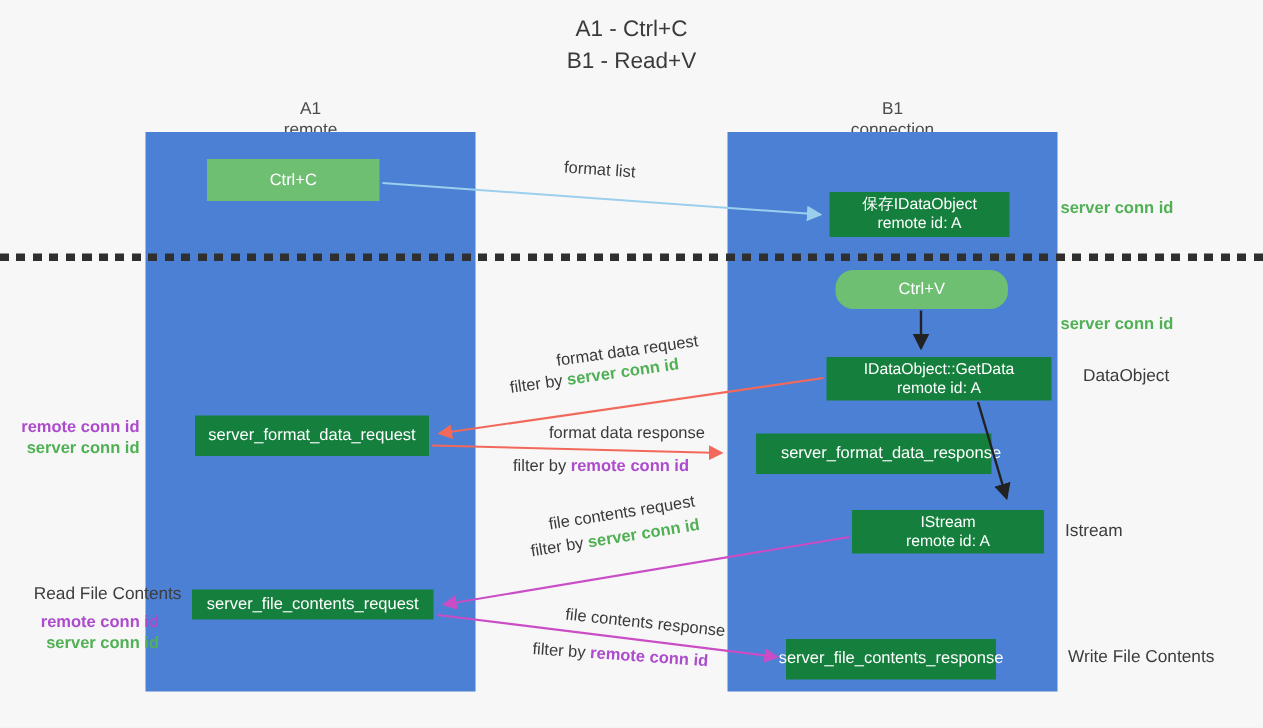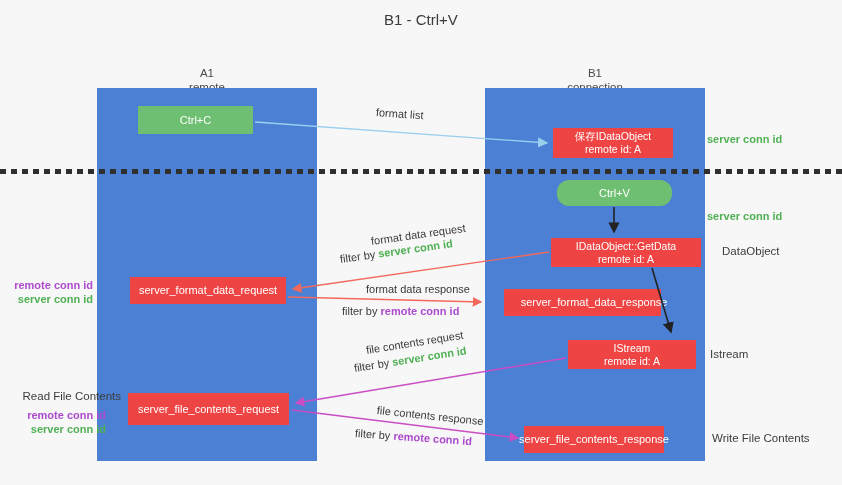--- a/index.html
+++ b/index.html
@@ -12,38 +12,39 @@
   .title { position: absolute; top: 9px; left: 0; width: 842px; text-align: center;
            font-size: 15px; color: #3a3a3a; line-height: 21px; }
   .col-header { position: absolute; top: 54px; width: 220px; text-align: center;
                 font-size: 11.5px; color: #4a4a4a; line-height: 14px; margin-top: 12px; }
   .lifeline { position: absolute; top: 88px; width: 220px; height: 373px; background: #4b80d4; }
   .dotted { position: absolute; left: 0; top: 169px; width: 842px; height: 5px; z-index: 4;
             background: repeating-linear-gradient(90deg, #2f2f2f 0 6px, transparent 6px 11px); }
   .node { position: absolute; z-index: 3; display: flex; flex-direction: column;
           align-items: center; justify-content: center; text-align: center;
           color: #ffffff; font-size: 11px; line-height: 13px; }
-  .node.orange { background: #ef4444; text-align: right; }
+  .node.orange { background: #15803d; text-align: right; }
   .node.green  { background: #6fbf72; }
   .lbl { position: absolute; font-size: 11px; white-space: nowrap; z-index: 6; }
   .dark   { color: #3c3c3c; font-size: 11.5px; }
   .greent { color: #50b054; font-weight: bold; }
   .purplet{ color: #ad4bcd; font-weight: bold; }
   .arrowlbl { color: #3a3a3a; font-size: 11px; transform-origin: left center; }
   .rightalign { text-align: right; white-space: nowrap; }
   .rightalign div { line-height: 14px; }
   svg.arrows { position: absolute; left: 0; top: 0; z-index: 5; pointer-events: none; }
 </style>
 </head>
 <body>
 
 <div class="stage">
 
   <div class="title">
-    <div>B1 - Ctrl+V</div>
+    <div>A1 - Ctrl+C</div>
+    <div>B1 - Read+V</div>
   </div>
 
   <div class="col-header" style="left:97px;">
     <div>A1</div>
     <div>remote</div>
   </div>
   <div class="col-header" style="left:485px;">
     <div>B1</div>
     <div>connection</div>
   </div>
@@ -77,21 +78,21 @@
 
   <div class="node orange" style="left:504px;top:289px;width:157px;height:27px;padding-left:23px;">
     <div>server_format_data_response</div>
   </div>
 
   <div class="node orange" style="left:568px;top:340px;width:128px;height:29px;font-size:10.5px;">
     <div>IStream</div>
     <div>remote id: A</div>
   </div>
 
-  <div class="node orange" style="left:128px;top:393px;width:161px;height:32px;">
+  <div class="node orange" style="left:128px;top:393px;width:161px;height:20px;">
     <div>server_file_contents_request</div>
   </div>
 
   <div class="node orange" style="left:524px;top:426px;width:140px;height:27px;">
     <div>server_file_contents_response</div>
   </div>
 
   <div class="lbl greent" style="left:707px;top:133px;">server conn id</div>
   <div class="lbl greent" style="left:707px;top:210px;">server conn id</div>
   <div class="lbl dark" style="left:710px;top:245px;margin-left:12px;">DataObject</div>

